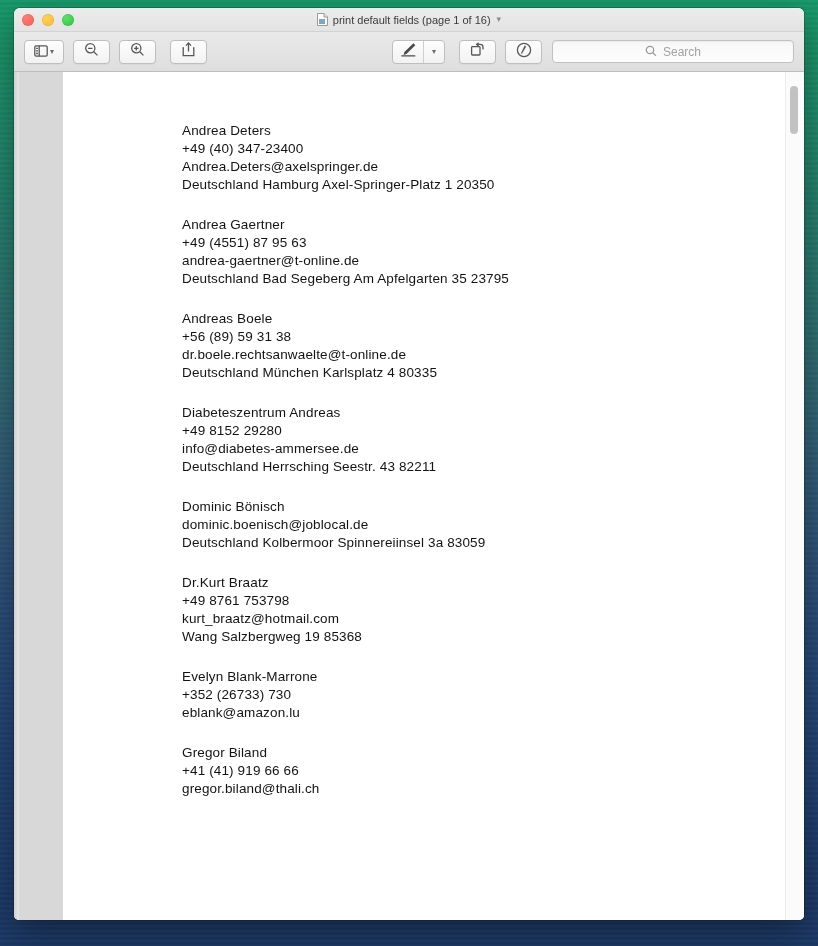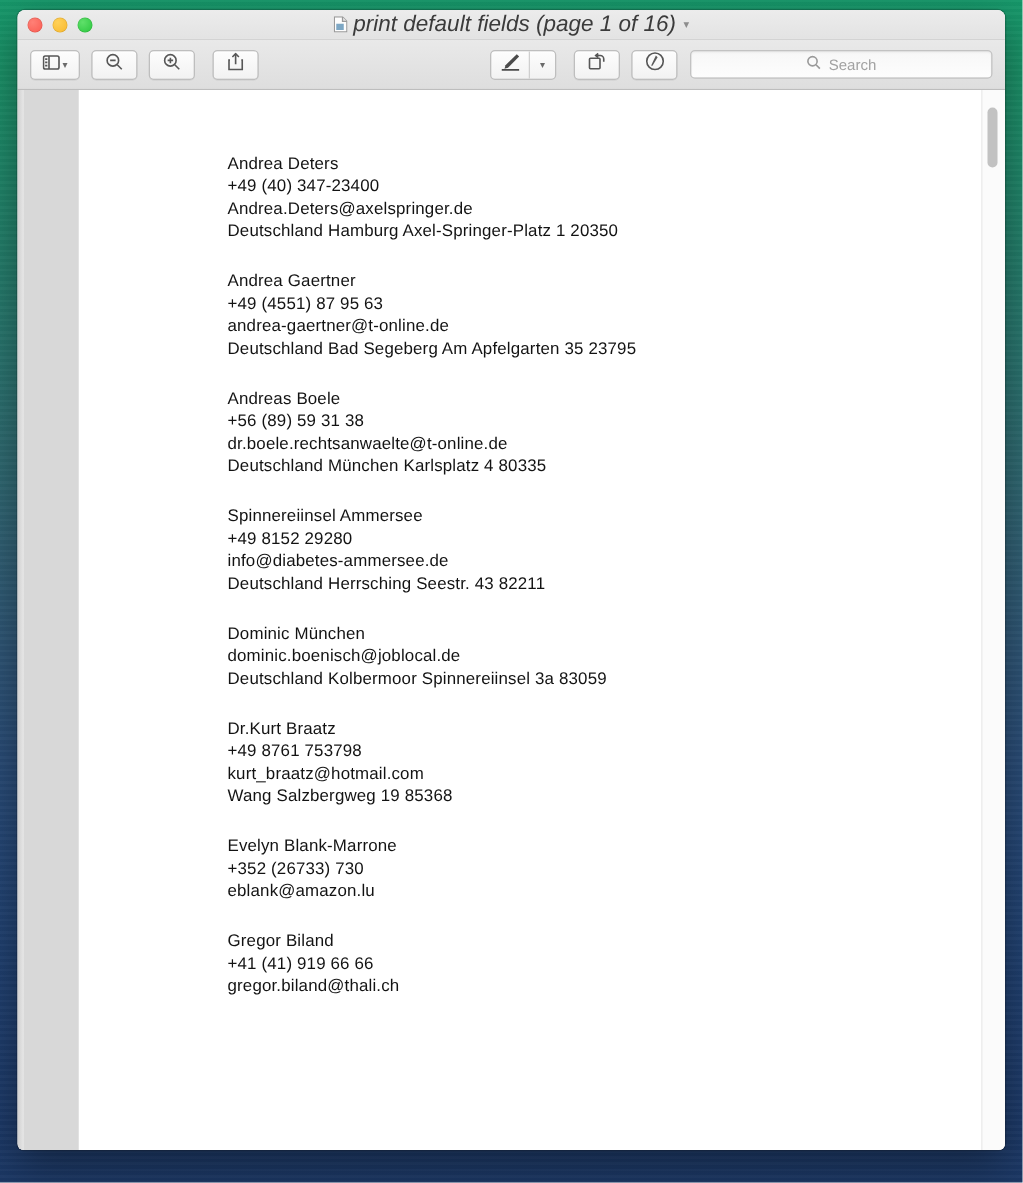--- a/index.html
+++ b/index.html
@@ -91,21 +91,21 @@
     gap: 5px;
     font-size: 12.5px;
     color: #3a3a3a;
   }
   .doc-icon {
     width: 11px;
     height: 13px;
     position: relative;
     display: inline-block;
   }
-  .title-text { font-size: 18px; color: #3b3b3b; font-style: italic; }
+  .title-text { font-size: 11px; color: #3b3b3b; }
   .title-chevron {
     font-size: 9px;
     color: #8d8d8d;
     margin-left: 1px;
     line-height: 1;
   }
 
   
   .toolbar {
     height: 39px;
@@ -352,28 +352,28 @@
 
         <div class="entry">
           <div class="line">Andreas Boele</div>
           <div class="line">+56 (89) 59 31 38</div>
           <div class="line">dr.boele.rechtsanwaelte@t-online.de</div>
           <div class="line">Deutschland München Karlsplatz 4 80335</div>
         </div>
 
 
         <div class="entry">
-          <div class="line">Spinnereiinsel Ammersee</div>
+          <div class="line">Diabeteszentrum Andreas</div>
           <div class="line">+49 8152 29280</div>
           <div class="line">info@diabetes-ammersee.de</div>
           <div class="line">Deutschland Herrsching Seestr. 43 82211</div>
         </div>
 
         <div class="entry">
-          <div class="line">Dominic München</div>
+          <div class="line">Dominic Bönisch</div>
           <div class="line">dominic.boenisch@joblocal.de</div>
           <div class="line">Deutschland Kolbermoor Spinnereiinsel 3a 83059</div>
         </div>
 
         <div class="entry">
           <div class="line">Dr.Kurt Braatz</div>
           <div class="line">+49 8761 753798</div>
           <div class="line">kurt_braatz@hotmail.com</div>
           <div class="line">Wang Salzbergweg 19 85368</div>
         </div>

